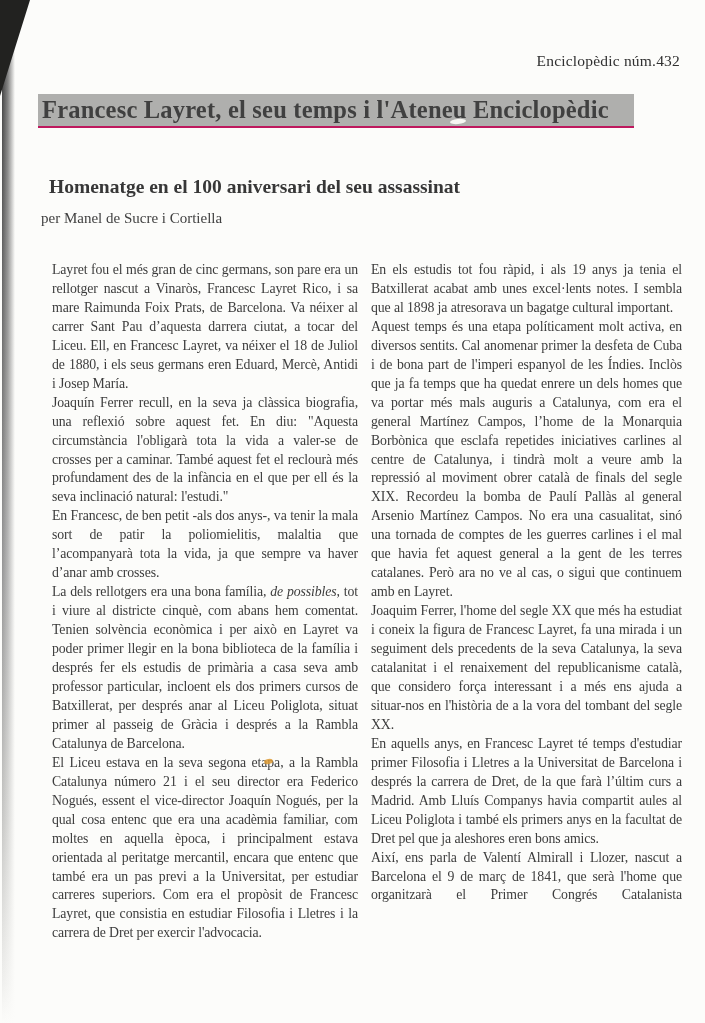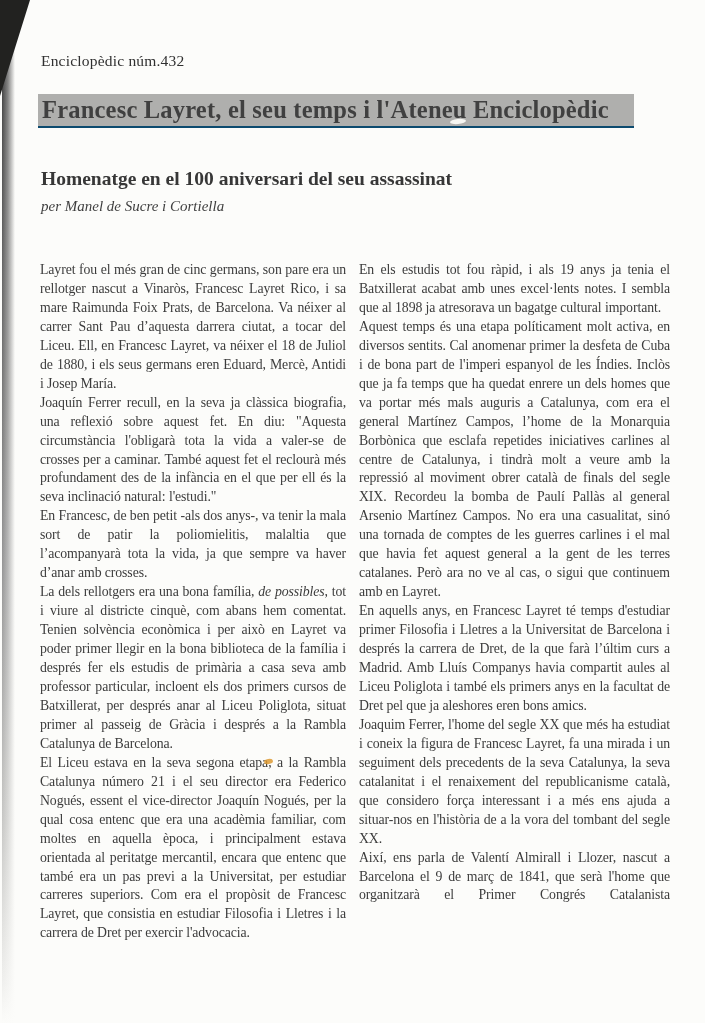--- a/index.html
+++ b/index.html
@@ -22,50 +22,50 @@
     content:""; position:absolute; inset:0;
     background:linear-gradient(90deg, rgba(252,252,250,0) 0%,
                rgba(252,252,250,0.35) 45%, #fcfcfa 100%);
   }
   .corner-wedge {
     position:absolute; left:0; top:0; width:30px; height:96px;
     background:#222220; clip-path:polygon(0 0, 100% 0, 0 100%);
   }
   .header {
     position:absolute; top:52px; left:41px; right:25px;
-    display:flex; justify-content:flex-start;
+    display:flex; justify-content:flex-end;
     font-size:15.5px; color:#303030; letter-spacing:0.2px;
   }
   .title-bar {
     position:absolute; top:94px; left:38px; width:596px; height:34px;
-    background:#afafad; border-bottom:2px solid #0c4a6e;
+    background:#afafad; border-bottom:2px solid #be185d;
     display:flex; align-items:center; box-sizing:border-box; padding:0 4px;
   }
   .title-bar h1 {
     margin:0; font-size:24.5px; font-weight:bold; color:#404040;
     letter-spacing:0.2px; white-space:nowrap;
   }
   .white-smudge {
     position:absolute; left:450px; top:119px; width:16px; height:5px;
     background:#f6f6f2; border-radius:50%; transform:rotate(-6deg);
   }
   .heading-block { position:absolute; top:163px; left:41px; }
   .heading-block h2 {
-    margin:0; font-size:19.5px; line-height:31px; font-weight:bold; color:#373737;
+    margin:8px; font-size:19.5px; line-height:31px; font-weight:bold; color:#373737;
   }
-  .byline { margin:4px 0 0; font-size:15px; color:#3f3f3f;font-style:italic; }
+  .byline { margin:4px 0 0; font-size:15px; color:#3f3f3f; }
   .columns {
     position:absolute; top:261px; left:40px; display:flex; gap:13px;
   }
   .col {
     text-align:justify; font-size:13.8px; line-height:18.95px;
     color:#3c3c3c; overflow:hidden; height:762px; hyphens:none;
     letter-spacing:-0.1px;
   }
-  .col-left { width:306px; }
+  .col-left { width:306px;margin-left:12px; }
   .col-right { width:311px; }
   .col p { margin:0; }
   .force-justify { text-align-last:justify; }
   em { font-style:italic; }
   .ink-mark {
     position:absolute; left:264px; top:759px; width:9px; height:5px;
     background:#dd9a33; border-radius:50%; opacity:0.85;
     transform:rotate(-10deg);
   }
 </style>
@@ -96,21 +96,21 @@
     <div class="col col-left">
       <p>Layret fou el més gran de cinc germans, son pare era un rellotger nascut a Vinaròs, Francesc Layret Rico, i sa mare Raimunda Foix Prats, de Barcelona. Va néixer al carrer Sant Pau d’aquesta darrera ciutat, a tocar del Liceu. Ell, en Francesc Layret, va néixer el 18 de Juliol de 1880, i els seus germans eren Eduard, Mercè, Antidi i Josep María.</p>
       <p>Joaquín Ferrer recull, en la seva ja clàssica biografia, una reflexió sobre aquest fet. En diu: "Aquesta circumstància l'obligarà tota la vida a valer-se de crosses per a caminar. També aquest fet el reclourà més profundament des de la infància en el que per ell és la seva inclinació natural: l'estudi."</p>
       <p>En Francesc, de ben petit -als dos anys-, va tenir la mala sort de patir la poliomielitis, malaltia que l’acompanyarà tota la vida, ja que sempre va haver d’anar amb crosses.</p>
       <p><span>La dels rellotgers era una bona família, </span><em>de possibles</em><span>, tot i viure al districte cinquè, com abans hem comentat. Tenien solvència econòmica i per això en Layret va poder primer llegir en la bona biblioteca de la família i després fer els estudis de primària a casa seva amb professor particular, incloent els dos primers cursos de Batxillerat, per després anar al Liceu Poliglota, situat primer al passeig de Gràcia i després a la Rambla Catalunya de Barcelona.</span></p>
       <p>El Liceu estava en la seva segona etapa, a la Rambla Catalunya número 21 i el seu director era Federico Nogués, essent el vice-director Joaquín Nogués, per la qual cosa entenc que era una acadèmia familiar, com moltes en aquella època, i principalment estava orientada al peritatge mercantil, encara que entenc que també era un pas previ a la Universitat, per estudiar carreres superiors. Com era el propòsit de Francesc Layret, que consistia en estudiar Filosofia i Lletres i la carrera de Dret per exercir l'advocacia.</p>
     </div>
     <div class="col col-right">
       <p>En els estudis tot fou ràpid, i als 19 anys ja tenia el Batxillerat acabat amb unes excel·lents notes. I sembla que al 1898 ja atresorava un bagatge cultural important.</p>
       <p>Aquest temps és una etapa políticament molt activa, en diversos sentits. Cal anomenar primer la desfeta de Cuba i de bona part de l'imperi espanyol de les Índies. Inclòs que ja fa temps que ha quedat enrere un dels homes que va portar més mals auguris a Catalunya, com era el general Martínez Campos, l’home de la Monarquia Borbònica que esclafa repetides iniciatives carlines al centre de Catalunya, i tindrà molt a veure amb la repressió al moviment obrer català de finals del segle XIX. Recordeu la bomba de Paulí Pallàs al general Arsenio Martínez Campos. No era una casualitat, sinó una tornada de comptes de les guerres carlines i el mal que havia fet aquest general a la gent de les terres catalanes. Però ara no ve al cas, o sigui que continuem amb en Layret.</p>
+      <p>Joaquim Ferrer, l'home del segle XX que més ha estudiat i coneix la figura de Francesc Layret, fa una mirada i un seguiment dels precedents de la seva Catalunya, la seva catalanitat i el renaixement del republicanisme català, que considero força interessant i a més ens ajuda a situar-nos en l'història de a la vora del tombant del segle XX.</p>
       <p>En aquells anys, en Francesc Layret té temps d'estudiar primer Filosofia i Lletres a la Universitat de Barcelona i després la carrera de Dret, de la que farà l’últim curs a Madrid. Amb Lluís Companys havia compartit aules al Liceu Poliglota i també els primers anys en la facultat de Dret pel que ja aleshores eren bons amics.</p>
-      <p>Joaquim Ferrer, l'home del segle XX que més ha estudiat i coneix la figura de Francesc Layret, fa una mirada i un seguiment dels precedents de la seva Catalunya, la seva catalanitat i el renaixement del republicanisme català, que considero força interessant i a més ens ajuda a situar-nos en l'història de a la vora del tombant del segle XX.</p>
       <p class="force-justify">Així, ens parla de Valentí Almirall i Llozer, nascut a Barcelona el 9 de març de 1841, que serà l'home que organitzarà el Primer Congrés Catalanista</p>
     </div>
   </div>
 
   <div class="ink-mark"></div>
 
 </div>
 
 </body></html>

